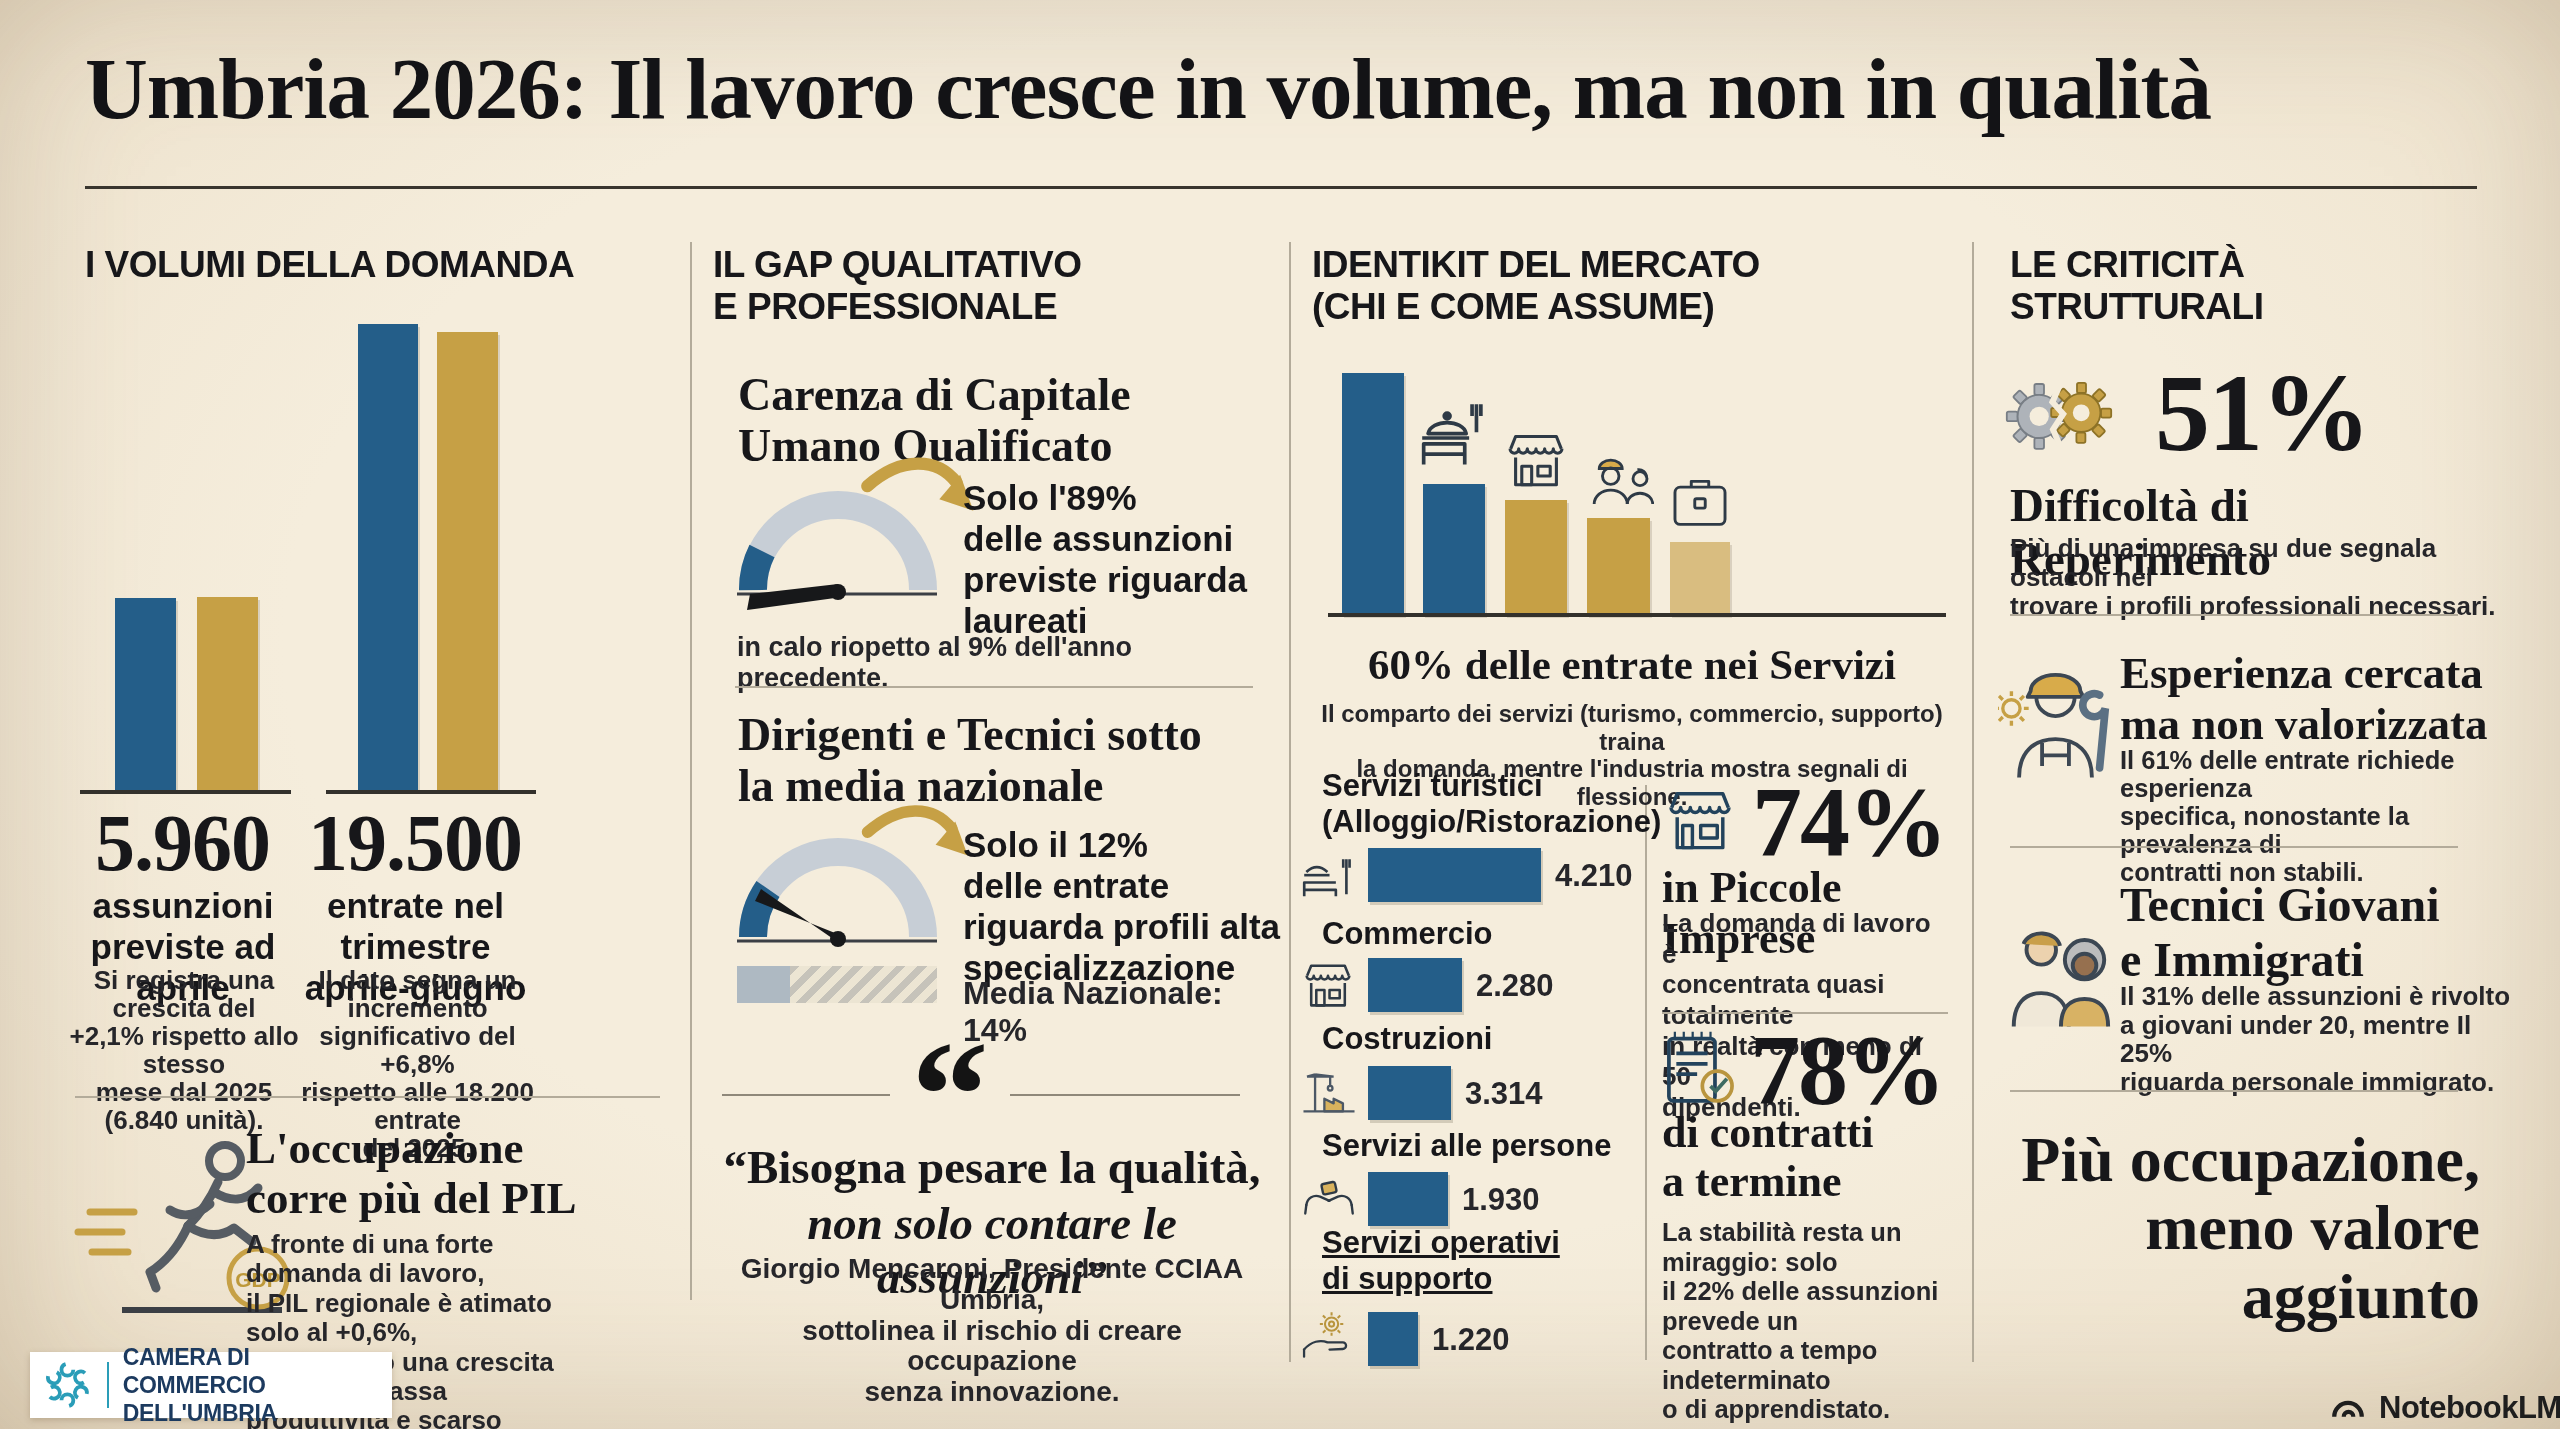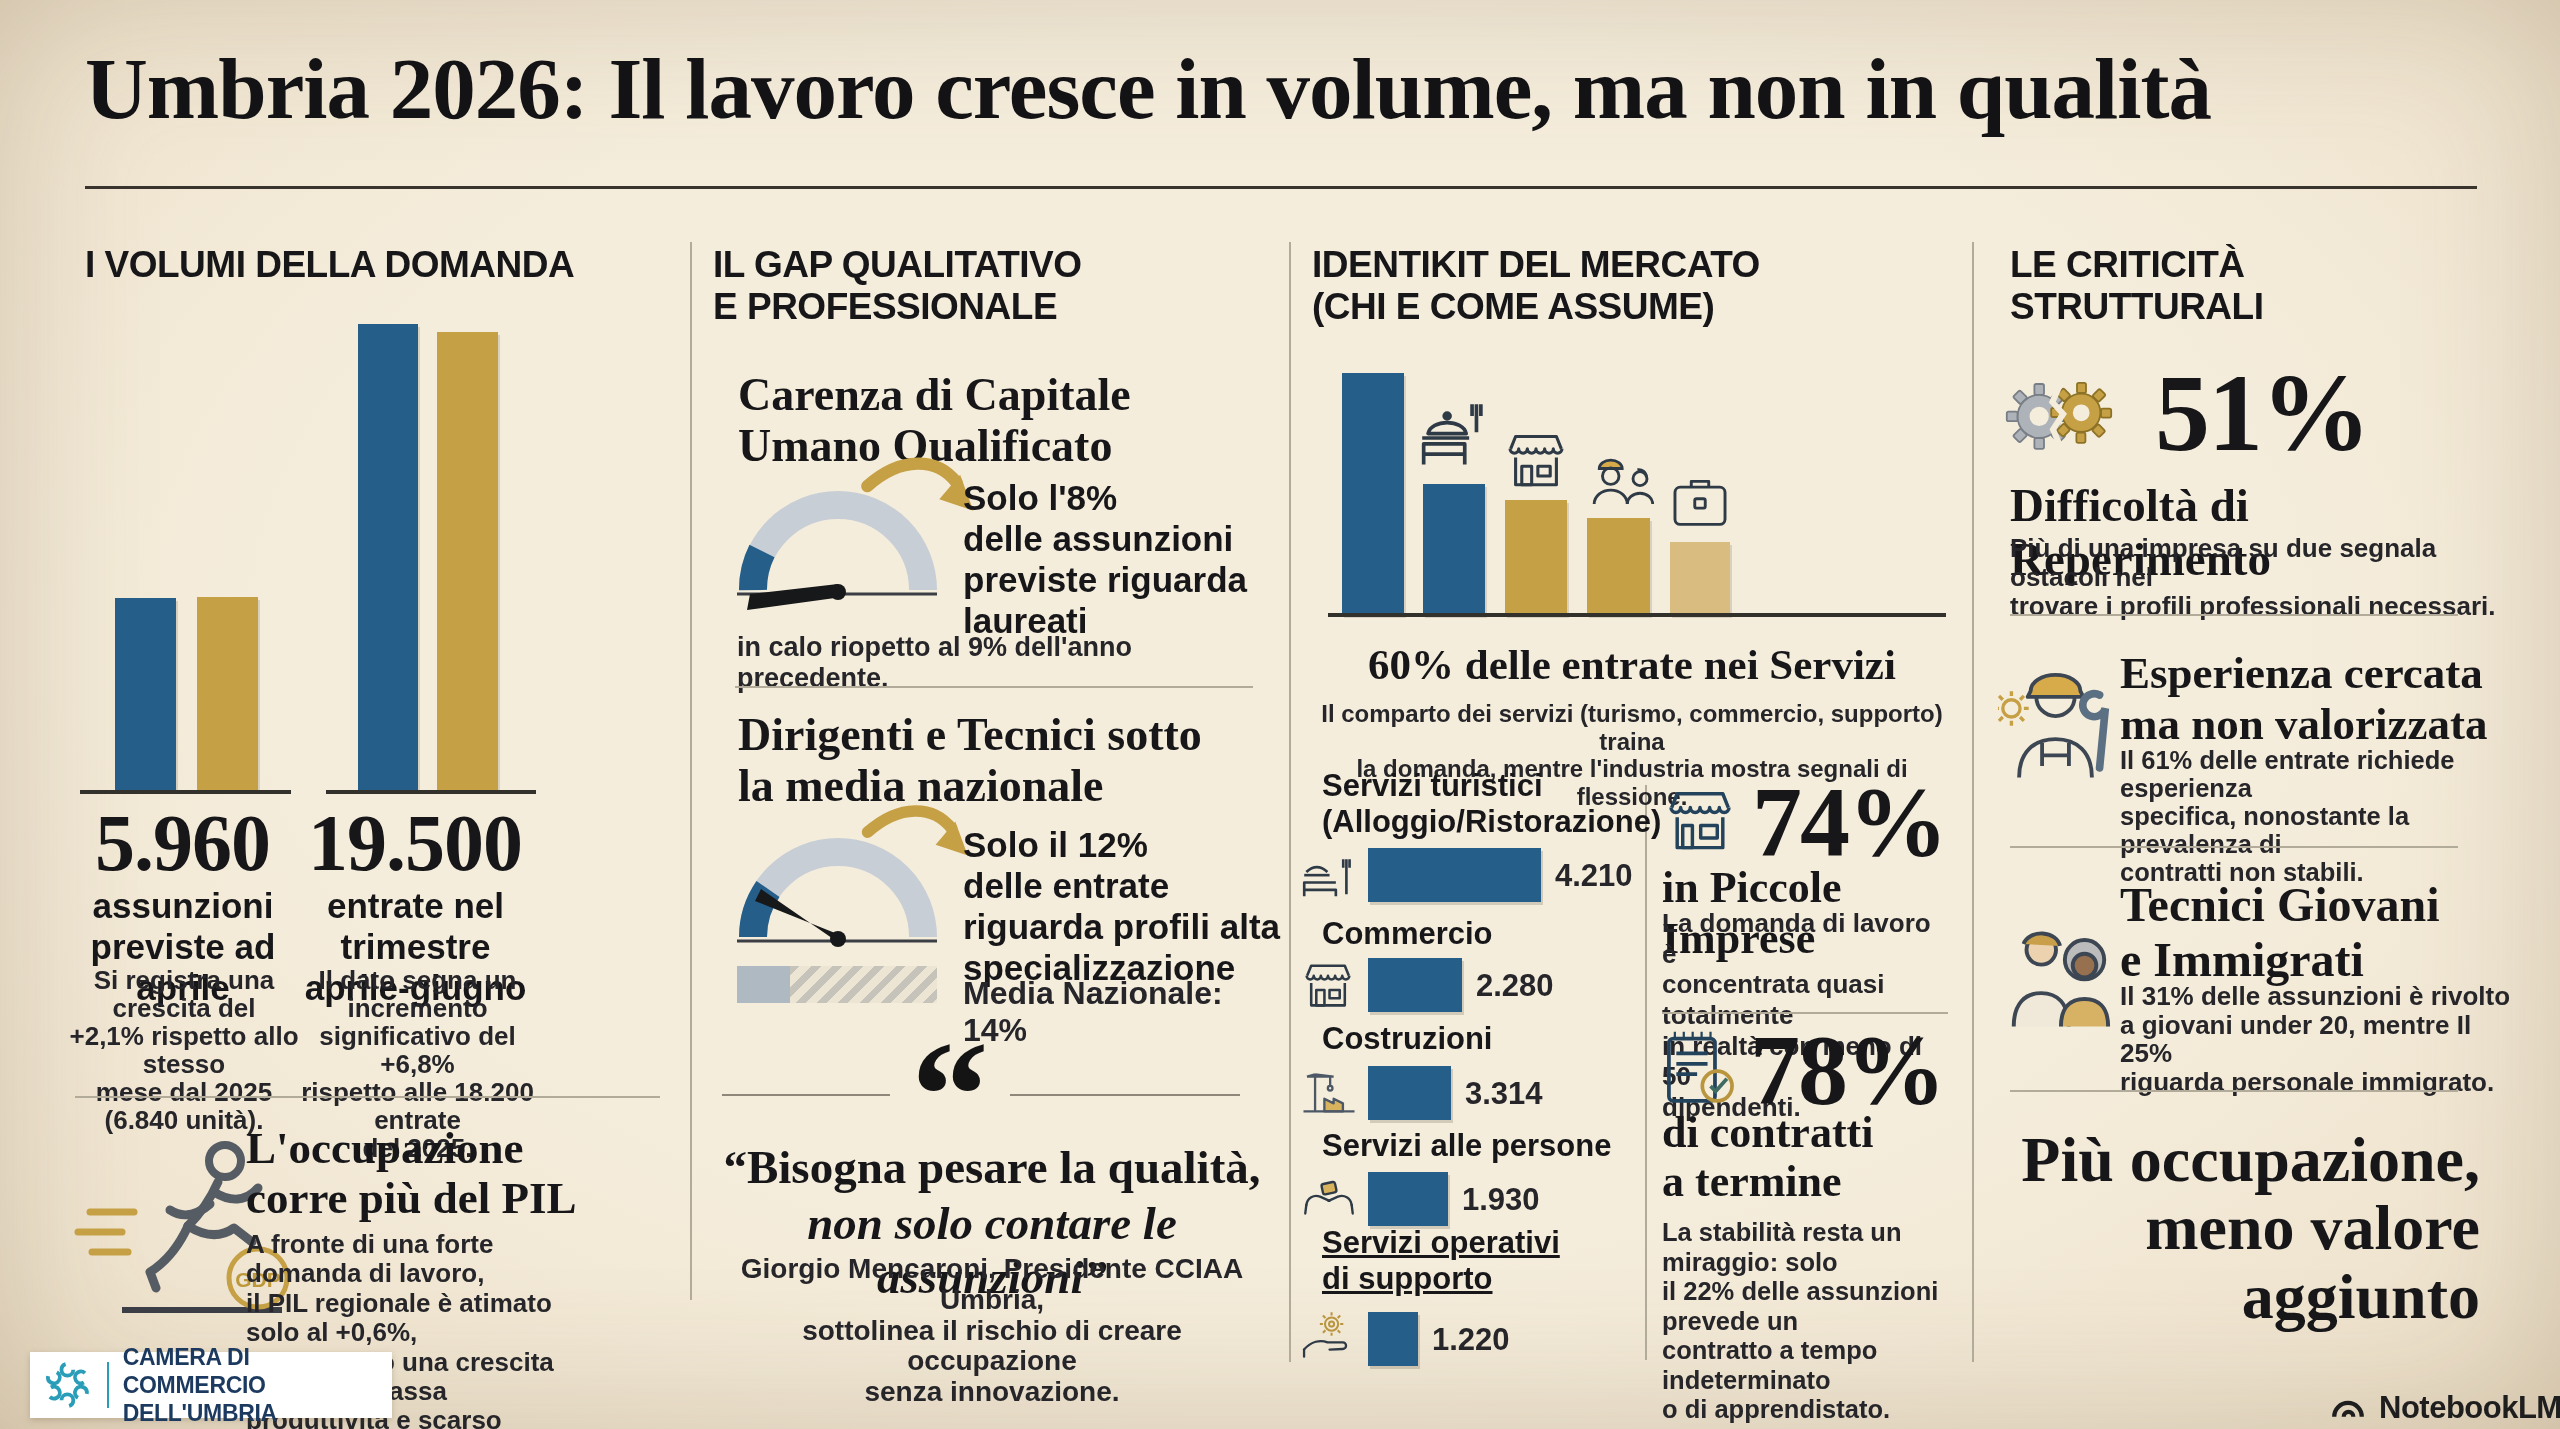--- a/index.html
+++ b/index.html
@@ -124,21 +124,21 @@
     <path d="M18 108 A85 85 0 0 1 188 108" fill="none" stroke="#c7ced6" stroke-width="28"></path>
     <path d="M18 108 A85 85 0 0 1 27 69" fill="none" stroke="#245e89" stroke-width="28"></path>
     <line x1="2" y1="112" x2="202" y2="112" stroke="#3b3f45" stroke-width="3"></line>
     <polygon points="103,102 100,116 12,128 15,112" fill="#17181a"></polygon>
     <circle cx="103" cy="110" r="8" fill="#17181a"></circle>
   </svg>
   <svg class="abs" style="left:855px;top:452px;" width="125" height="90" viewBox="0 0 130 95">
     <path d="M12 36 C48 4 86 6 106 32" fill="none" stroke="#c6a045" stroke-width="13" stroke-linecap="round"></path>
     <polygon points="124,62 88,50 110,24" fill="#c6a045"></polygon>
   </svg>
-  <div class="abs sans-b pre" style="left:963px;top:478px;width:310px;font-size:35px;line-height:1.17;color:#17171a;">Solo l'8%
+  <div class="abs sans-b pre" style="left:963px;top:478px;width:310px;font-size:35px;line-height:1.17;color:#17171a;">Solo l'89%
 delle assunzioni
 previste riguarda
 laureati</div>
   <div class="abs sans-b" style="left:737px;top:632px;width:480px;font-size:27px;">in calo riopetto al 9% dell'anno precedente.</div>
 
   <div class="abs hline" style="left:735px;top:686px;width:518px;"></div>
 
   <div class="abs serif-h pre" style="left:738px;top:710px;width:520px;font-size:46px;line-height:1.1;">Dirigenti e Tecnici sotto
 la media nazionale</div>
 

